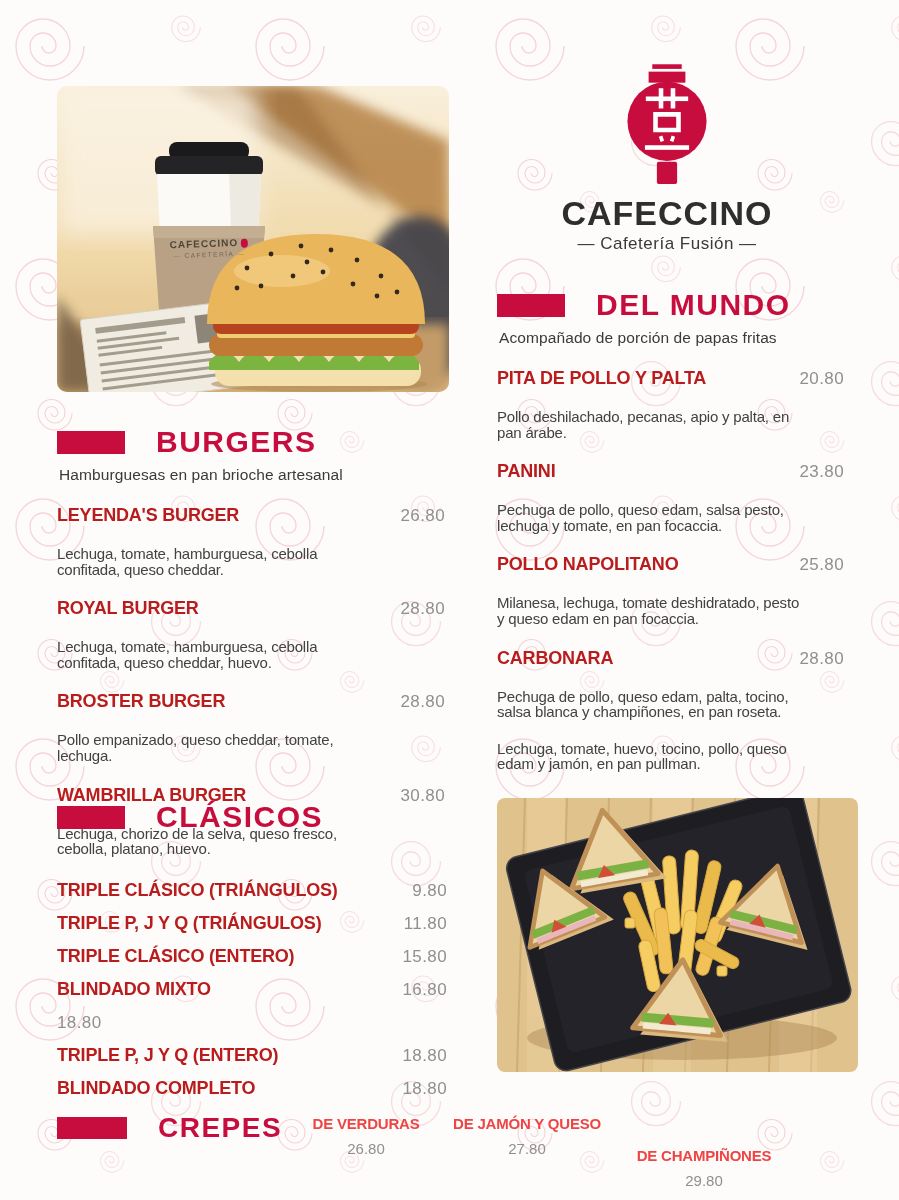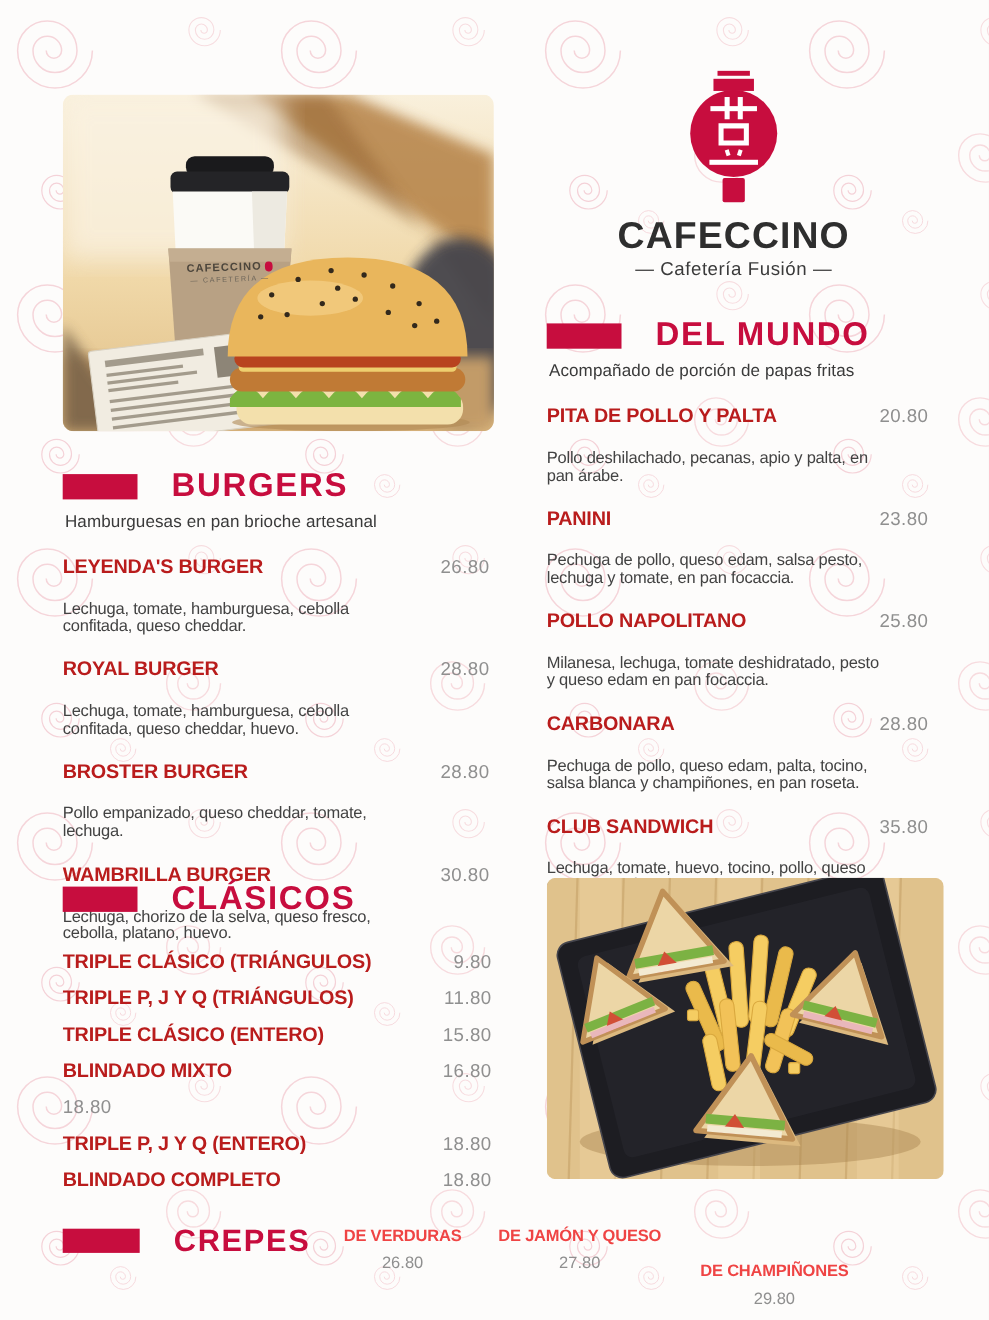--- a/index.html
+++ b/index.html
@@ -40,21 +40,21 @@
   .crepes .swatch{width:70px;height:22px;}
   .crepes h2{font-size:28px;}
 
   .items{margin-top:5px;}
   .item{margin-top:21px;}
   .item .row{display:flex;justify-content:space-between;align-items:baseline;}
   .name{font-size:18px;font-weight:bold;color:#b91c1c;letter-spacing:-.2px;white-space:nowrap;}
   .price{font-size:17px;color:var(--price);letter-spacing:.4px;}
   .desc{font-size:15px;color:#424242;line-height:1.04;margin:20px 0 0;max-width:312px;letter-spacing:-.2px;}
 
-  .rows{margin-top:24px;}
+  .rows{margin-top:40px;}
   .crow{display:flex;justify-content:space-between;align-items:center;height:33px;}
 
   .crepe{position:absolute;top:3px;text-align:center;}
   .crepe-1{left:243px;width:132px;}
   .crepe-2{left:384px;width:172px;}
   .crepe-3{left:566px;width:162px;margin-top:32px;}
   .crepe .cname{font-size:15px;font-weight:bold;color:#ef4444;letter-spacing:-.2px;white-space:nowrap;}
   .crepe .cprice{font-size:15px;color:var(--price);margin-top:8px;}
 </style>
 </head>
@@ -210,24 +210,20 @@
         <p class="desc">Milanesa, lechuga, tomate deshidratado, pesto y queso edam en pan focaccia.</p>
       </div>
       <div class="item">
         <div class="row">
             <span class="name">CARBONARA</span>
             <span class="price">28.80</span>
           </div>
         <p class="desc">Pechuga de pollo, queso edam, palta, tocino, salsa blanca y champiñones, en pan roseta.</p>
       </div>
       <div class="item">
-        <div class="row">
-            <span class="name">CLUB SANDWICH</span>
-            <span class="price">35.80</span>
-          </div>
         <p class="desc">Lechuga, tomate, huevo, tocino, pollo, queso edam y jamón, en pan pullman.</p>
       </div>
     </div>
   </section>
 
   <section class="sec burgers">
     <div class="sec-header">
       <span class="swatch"></span>
       <h2>BURGERS</h2>
     </div>

